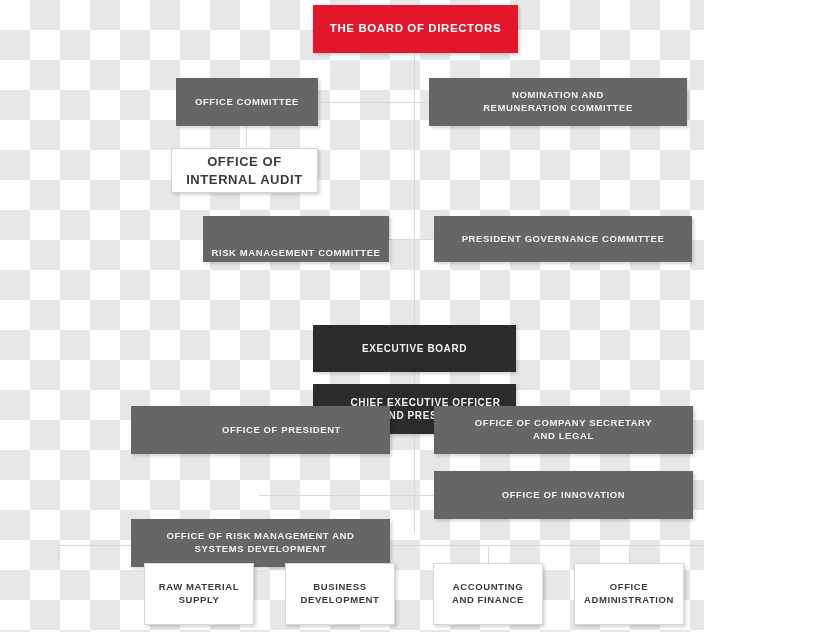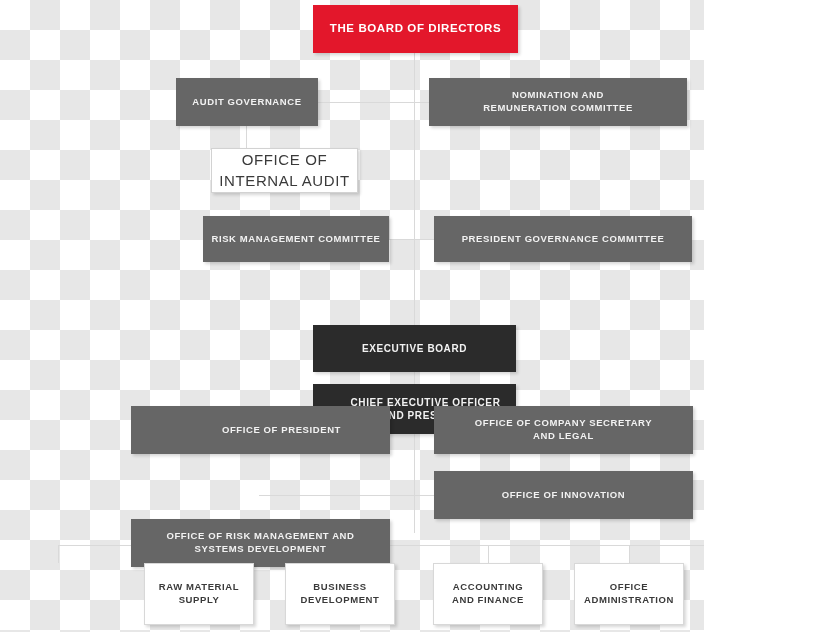--- a/index.html
+++ b/index.html
@@ -69,24 +69,23 @@
   .node.dark {
     background: #2b2b2b;
     color: #f2f2f2;
     font-size: 10px;
     font-weight: 600;
     margin-top: 44px;
   }
   .node.white {
     background: #ffffff;
     color: #3a3a3a;
-    font-size: 15px;
-    font-weight: 400;
+    font-size: 13px;
+    font-weight: 700;
     border: 1px solid #d2d2d2;
-    margin-left: 40px;
   }
   .node.leaf {
     background: #ffffff;
     color: #3a3a3a;
     font-size: 9.5px;
     font-weight: 600;
     border: 1px solid #d8d8d8;
   }
 </style>
 </head>
@@ -106,32 +105,32 @@
   <div class="conn v" style="left:340px; top:545px; height:18px;"></div>
   <div class="conn v" style="left:488px; top:545px; height:18px;"></div>
   <div class="conn v" style="left:629px; top:545px; height:18px;"></div>
   <div class="conn v" style="left:770px; top:545px; height:18px;"></div>
 
   <div class="node red" style="left:313px; top:5px; width:205px; height:48px;">
     <span class="lbl">THE BOARD OF DIRECTORS</span>
   </div>
 
   <div class="node gray" style="left:176px; top:78px; width:142px; height:48px;">
-    <span class="lbl">AUDIT GOVERNANCE</span>
+    <span class="lbl">OFFICE COMMITTEE</span>
   </div>
 
   <div class="node gray" style="left:429px; top:78px; width:258px; height:48px;">
     <span class="lbl">NOMINATION AND<br>REMUNERATION COMMITTEE</span>
   </div>
 
   <div class="node white" style="left:171px; top:148px; width:147px; height:45px;">
     <span class="lbl">OFFICE OF<br>INTERNAL AUDIT</span>
   </div>
 
-  <div class="node gray" style="left:203px; top:216px; width:186px; height:46px;">
+  <div class="node gray" style="left:203px; top:216px; width:186px; height:46px;align-items:flex-end;">
     <span class="lbl">RISK MANAGEMENT COMMITTEE</span>
   </div>
 
   <div class="node gray" style="left:434px; top:216px; width:258px; height:46px;">
     <span class="lbl">PRESIDENT GOVERNANCE COMMITTEE</span>
   </div>
 
   <div class="node dark" style="left:313px; top:281px; width:203px; height:47px;">
     <span class="lbl">EXECUTIVE BOARD</span>
   </div>

